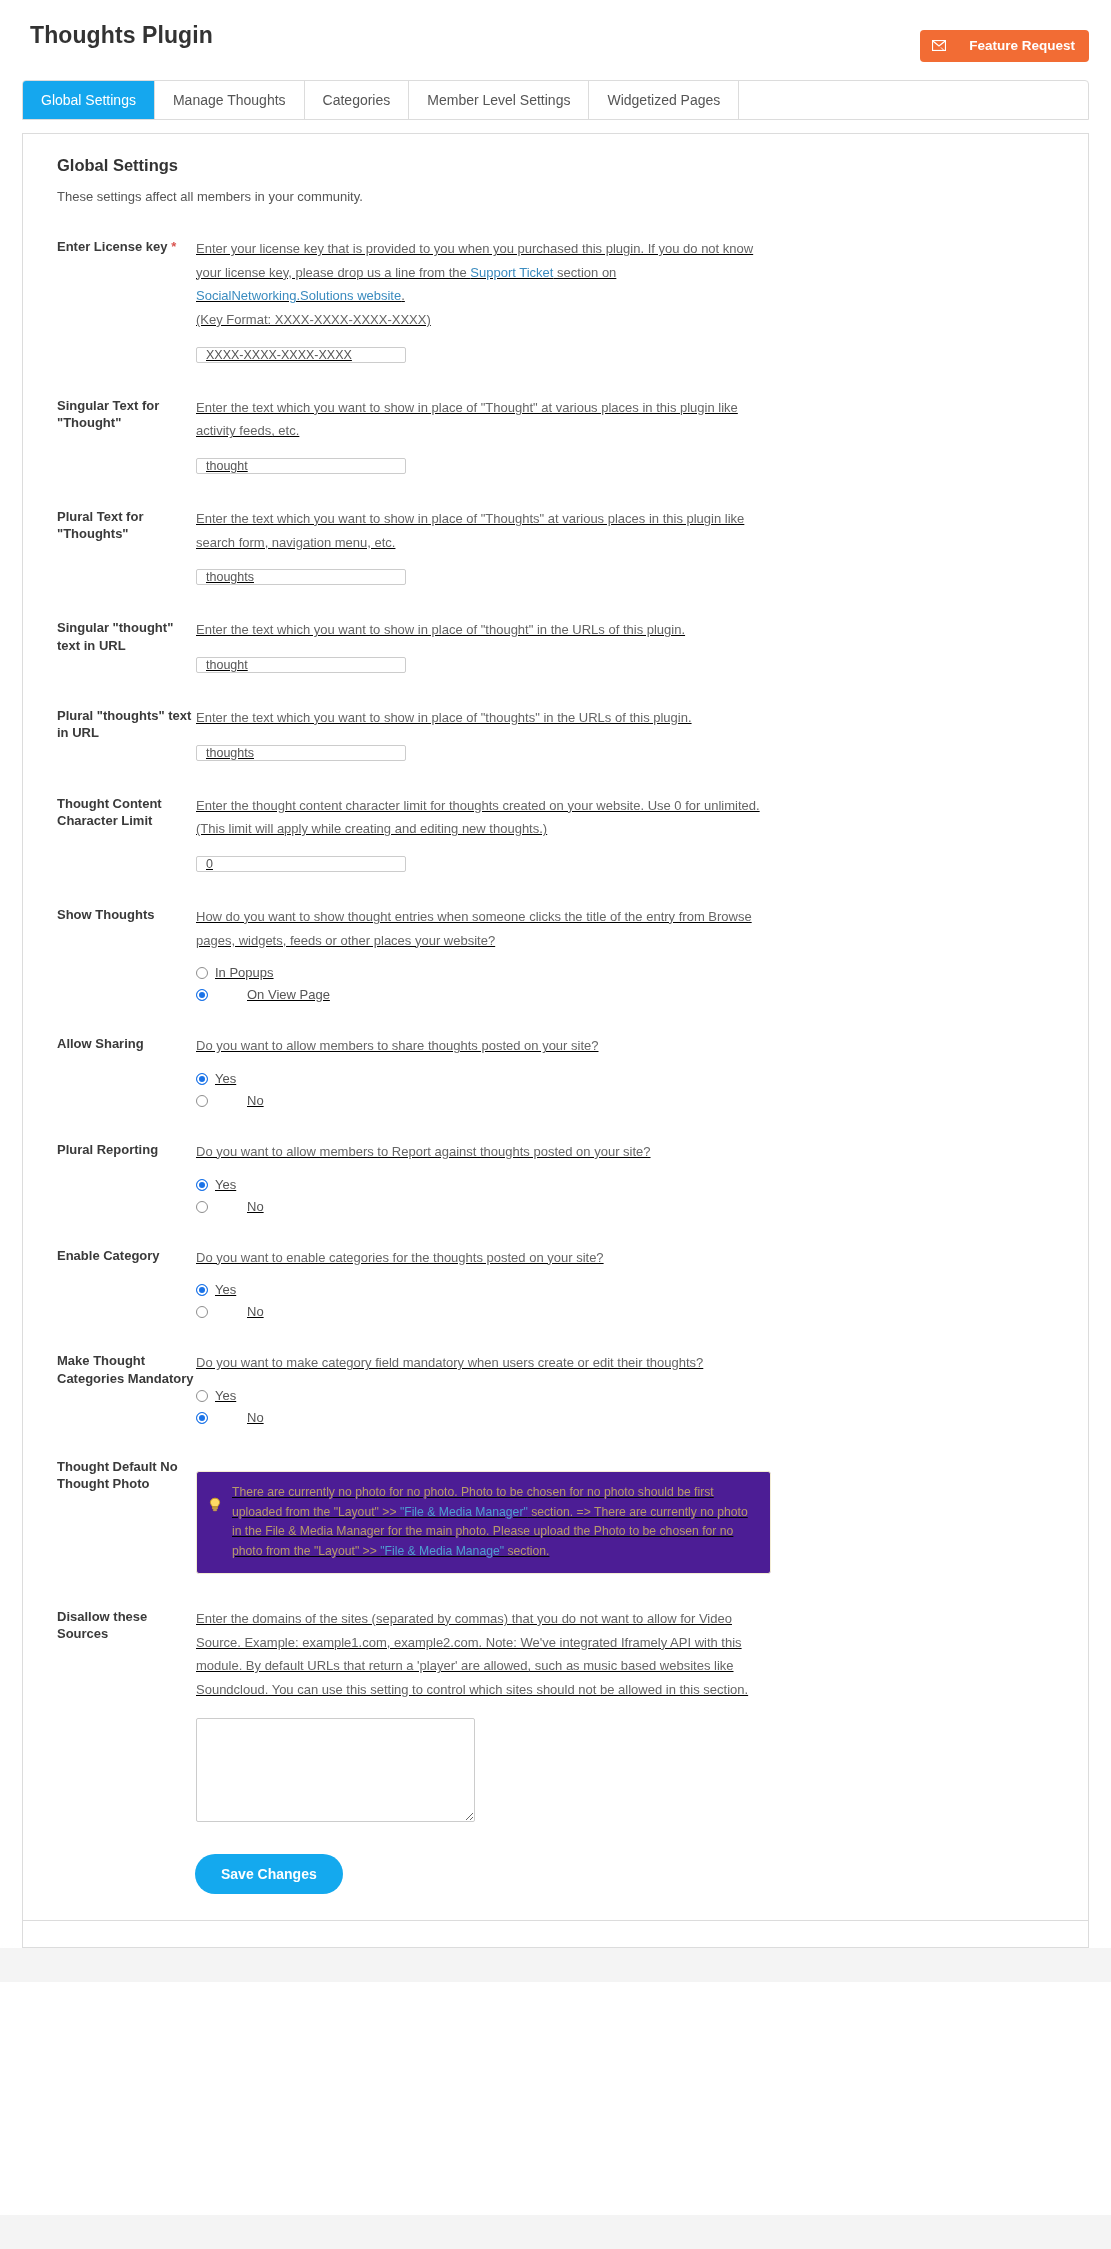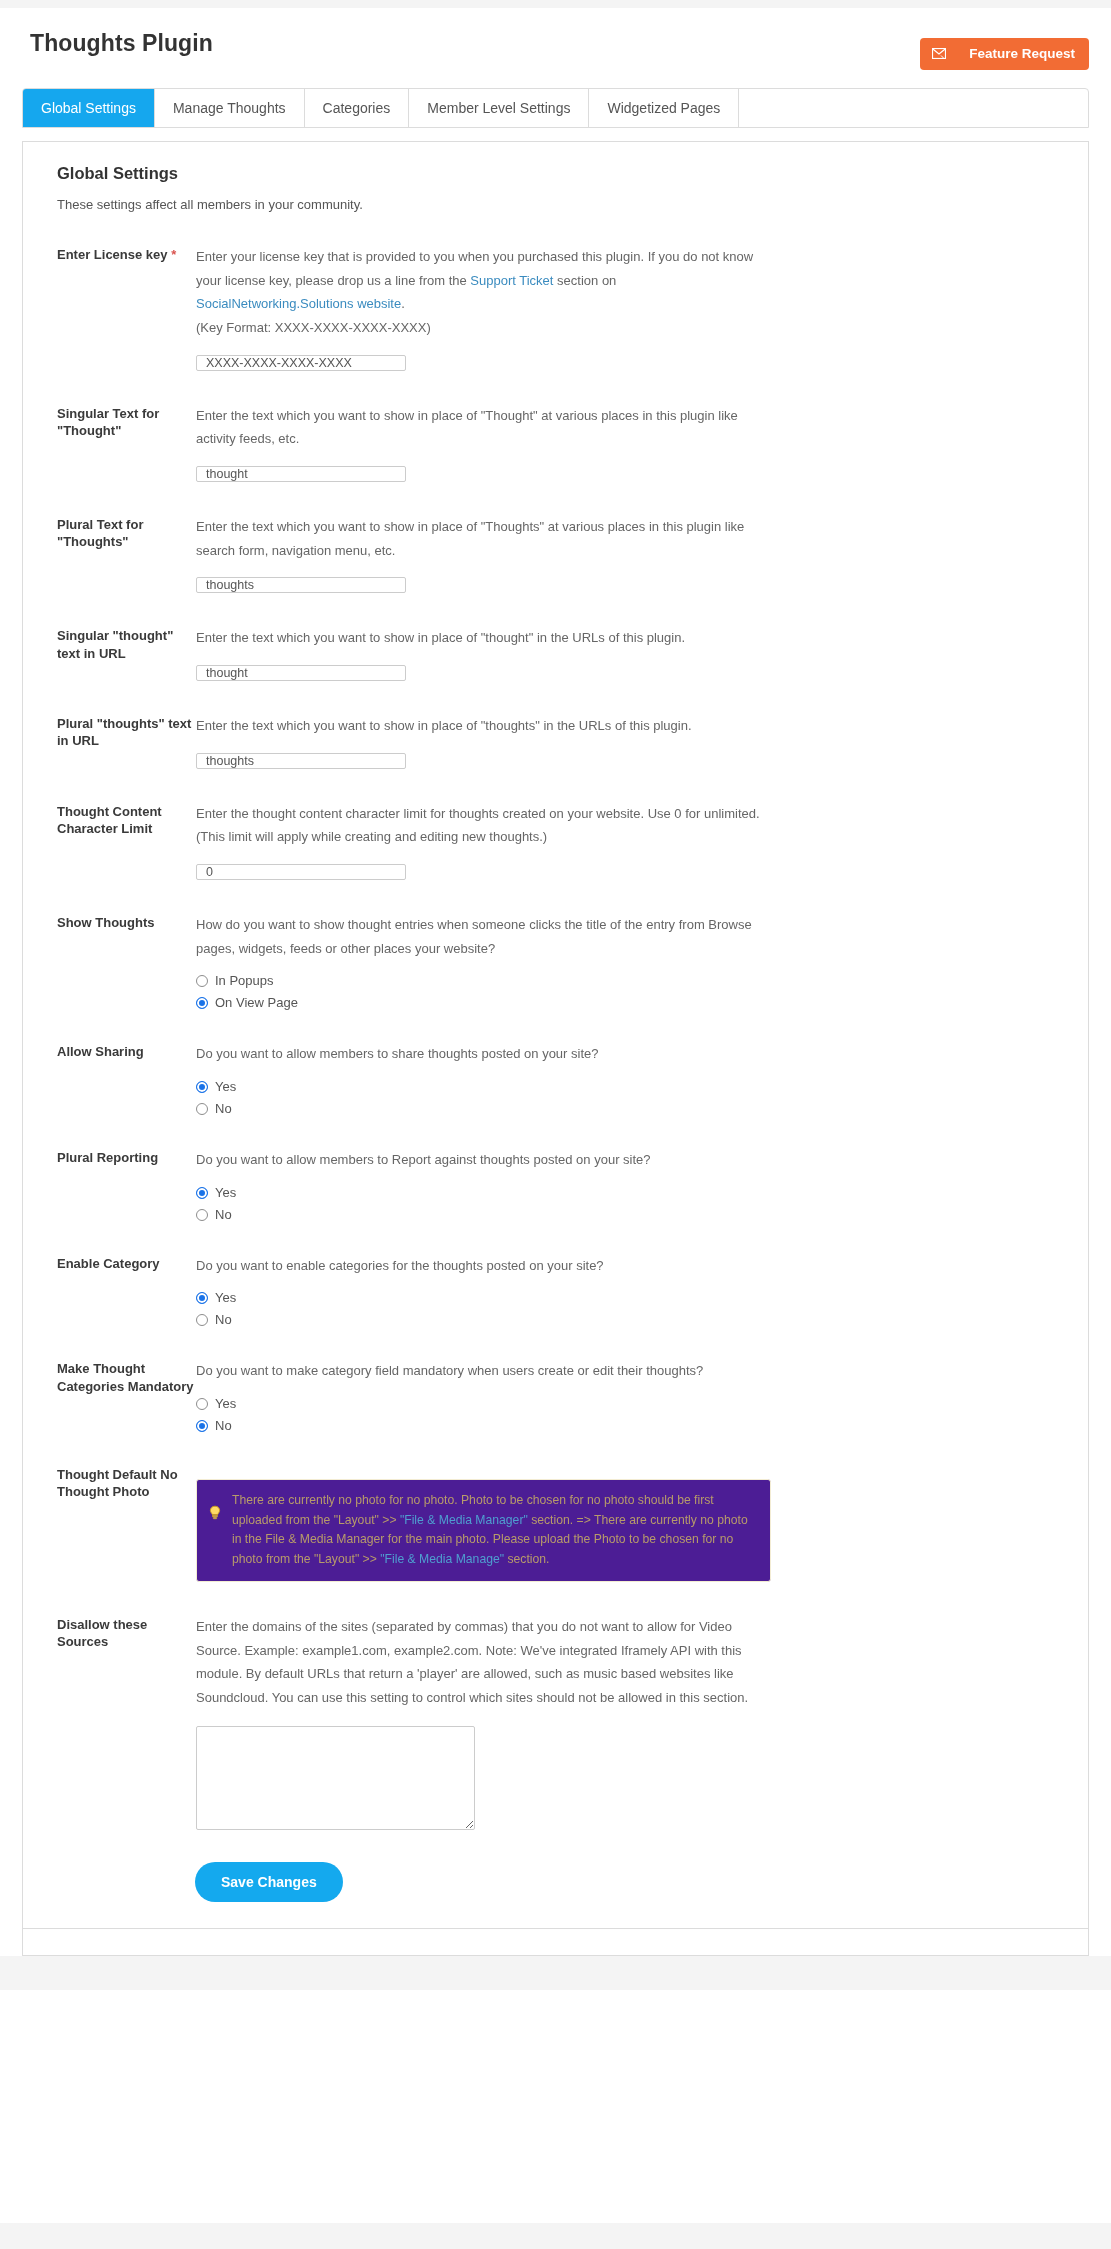--- a/index.html
+++ b/index.html
@@ -9,21 +9,20 @@
     font-family: "Liberation Sans", sans-serif;
     -webkit-font-smoothing: antialiased;
   }
   body { width: 1111px; min-height: 2249px; position: relative; }
 
   .page {
     width: 1111px;
     background: #ffffff;
     padding: 0 0 0 0;
     min-height: 2215px;
-    margin-top: 8px;
   }
 
   
   .hdr {
     position: relative;
     padding: 22px 22px 0 30px;
     height: 62px;
   }
   .hdr-title {
     font-size: 23px;
@@ -109,21 +108,21 @@
   .row-label {
     width: 138px;
     flex: 0 0 138px;
     font-size: 13px;
     font-weight: bold;
     color: #3a3a3a;
     line-height: 1.35;
     padding-top: 1px;
   }
   .req { color: #d9534f; font-weight: bold; }
-  .row-body { flex: 1 1 auto; padding-left: 1px; }
+  .row-body { flex: 1 1 auto; padding-left: 1px; text-decoration: underline; }
   .desc {
     font-size: 13px;
     color: #666666;
     line-height: 1.82;
     max-width: 575px;
   }
   .desc a { color: #3a8bbf; text-decoration: none; }
 
   input[type="text"] {
     display: block;
@@ -157,21 +156,21 @@
   
   .radios { margin-top: 14px; }
   .radio-line {
     display: flex;
     align-items: flex-end;
     font-size: 13px;
     color: #555555;
     margin-bottom: 9px;
     line-height: 1;
   }
-  .radio-line:last-child { margin-bottom: 0; }
+  .radio-line:last-child { margin-bottom: 0; gap: 32px; }
   .rb {
     width: 12px; height: 12px;
     border-radius: 50%;
     border: 1px solid #8d8d8d;
     background: #ffffff;
     margin-right: 7px;
     flex: 0 0 12px;
     position: relative;
     cursor: pointer;
   }

